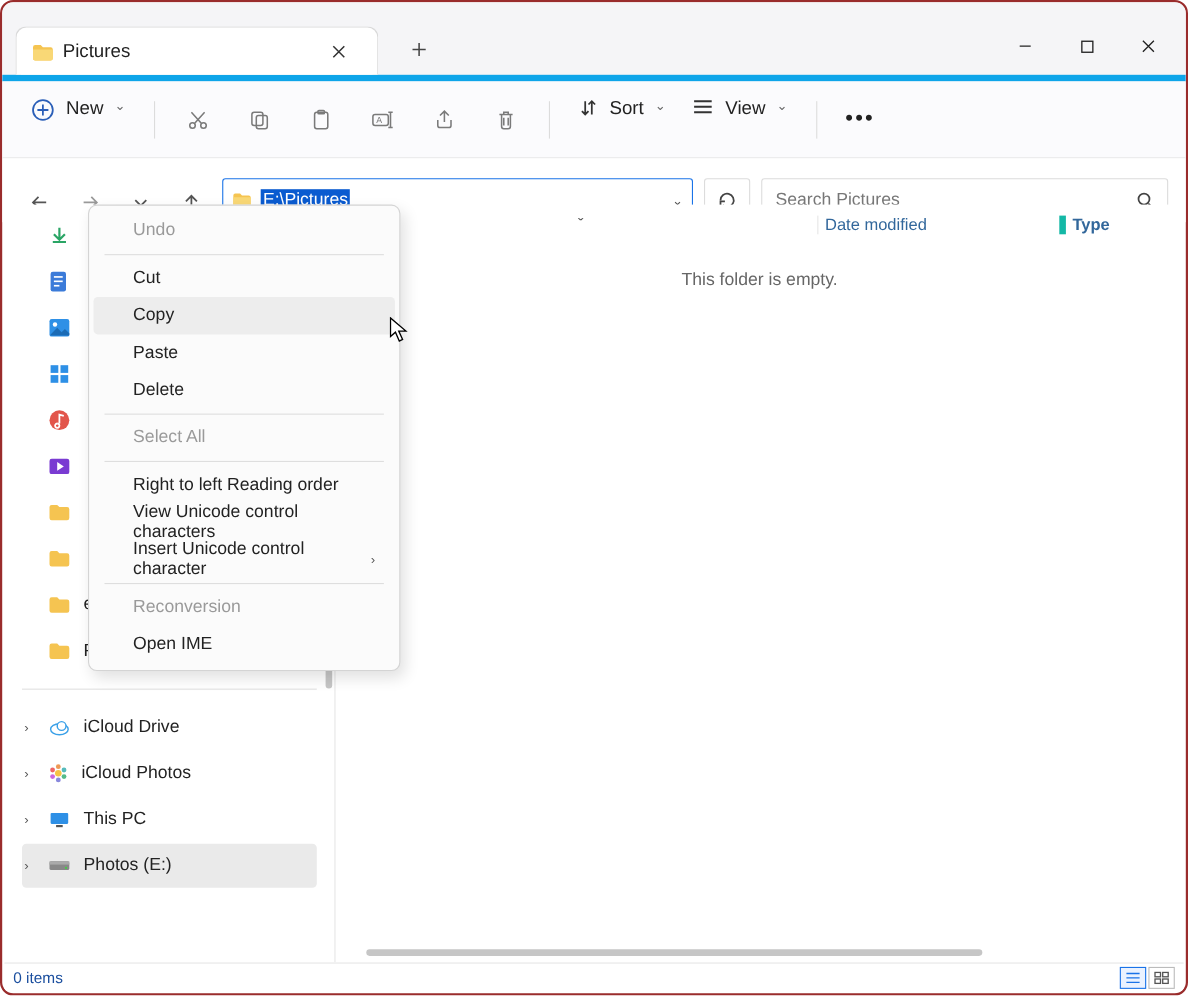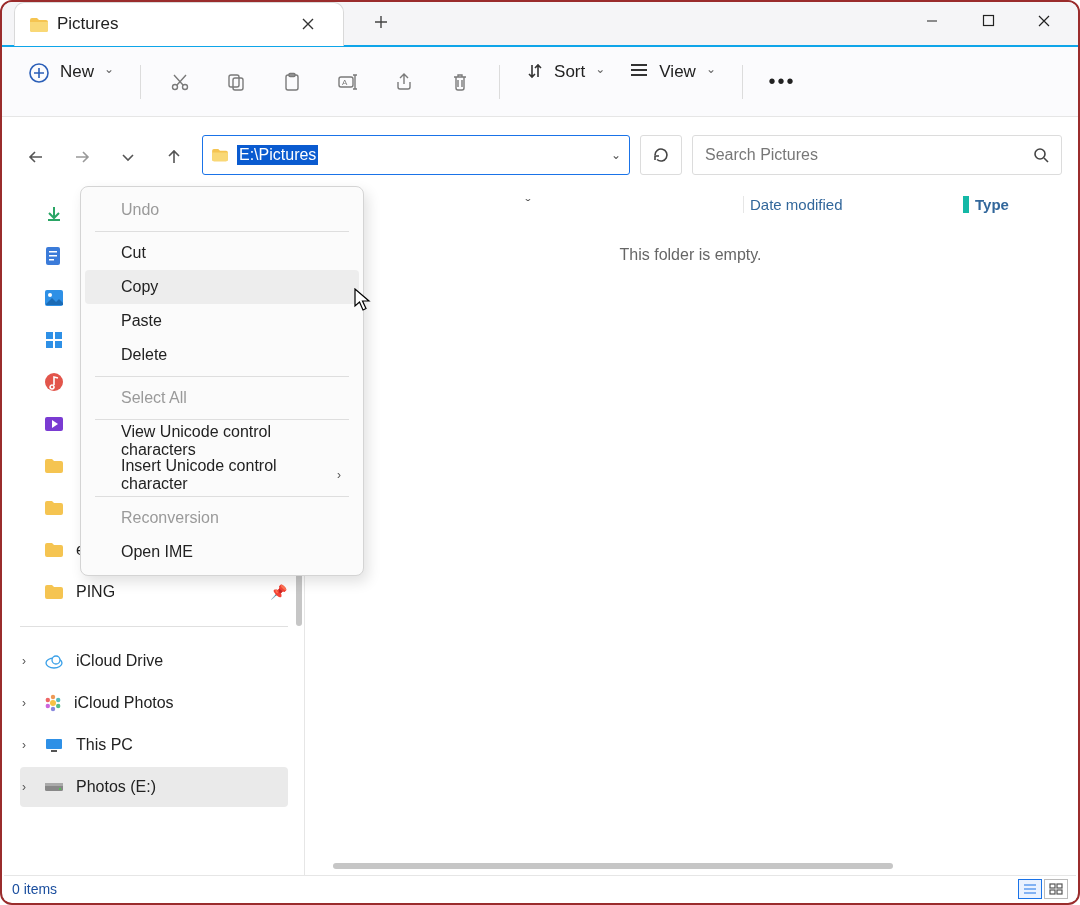--- a/index.html
+++ b/index.html
@@ -1,20 +1,20 @@
 <!DOCTYPE html>
 <html><head>
 <meta charset="utf-8">
 <style>
   * { box-sizing: border-box; margin: 0; padding: 0; font-family: "Segoe UI", sans-serif; }
   body { background: #fff; width: 1080px; height: 905px; position: relative; overflow: hidden; }
   .window { position: absolute; inset: 0; border: 2px solid #9a2c2c; border-radius: 12px; background: #fff; overflow: hidden; }
 
   
-  .titlebar { height: 45px; display: flex; align-items: center; background: #f5f5f7; border-bottom: 2px solid #0ea5e9; }
+  .titlebar { height: 72px; display: flex; align-items: flex-end; background: #f5f5f7; border-bottom: 6px solid #0ea5e9; }
   .tab { display: flex; align-items: center; gap: 10px; height: 44px; padding: 0 16px 0 14px; background: #fff; border: 1px solid #d9d9d9; border-bottom: none; border-top-left-radius: 10px; border-top-right-radius: 10px; margin-left: 12px; min-width: 330px; font-size: 17px; color: #222; }
   .tab .folder-icon-sm { width: 18px; height: 14px; }
   .tab-title { flex: 1; }
   .icon-btn { width: 38px; height: 38px; display: flex; align-items: center; justify-content: center; color: #333; border-radius: 4px; }
   .newtab { margin-left: 18px; margin-bottom: 4px; }
   .title-spacer { flex: 1; }
   .win-controls { display: flex; align-items: center; margin-right: 6px; margin-bottom: 6px; }
   .win-controls .wc { width: 56px; height: 40px; display:flex; align-items:center; justify-content:center; color:#222; font-size:16px; }
 
   
@@ -437,20 +437,23 @@
       </div>
     <div class="ctx-item">
         <span>Delete</span>
       </div>
     <div class="ctx-sep"></div>
     <div class="ctx-item disabled">
         <span>Select All</span>
       </div>
     <div class="ctx-sep"></div>
     <div class="ctx-item">
+        <span>Right to left Reading order</span>
+      </div>
+    <div class="ctx-item">
         <span>View Unicode control characters</span>
       </div>
     <div class="ctx-item">
         <span>Insert Unicode control character</span>
         <span class="sub">›</span>
       </div>
     <div class="ctx-sep"></div>
     <div class="ctx-item disabled">
         <span>Reconversion</span>
       </div>

